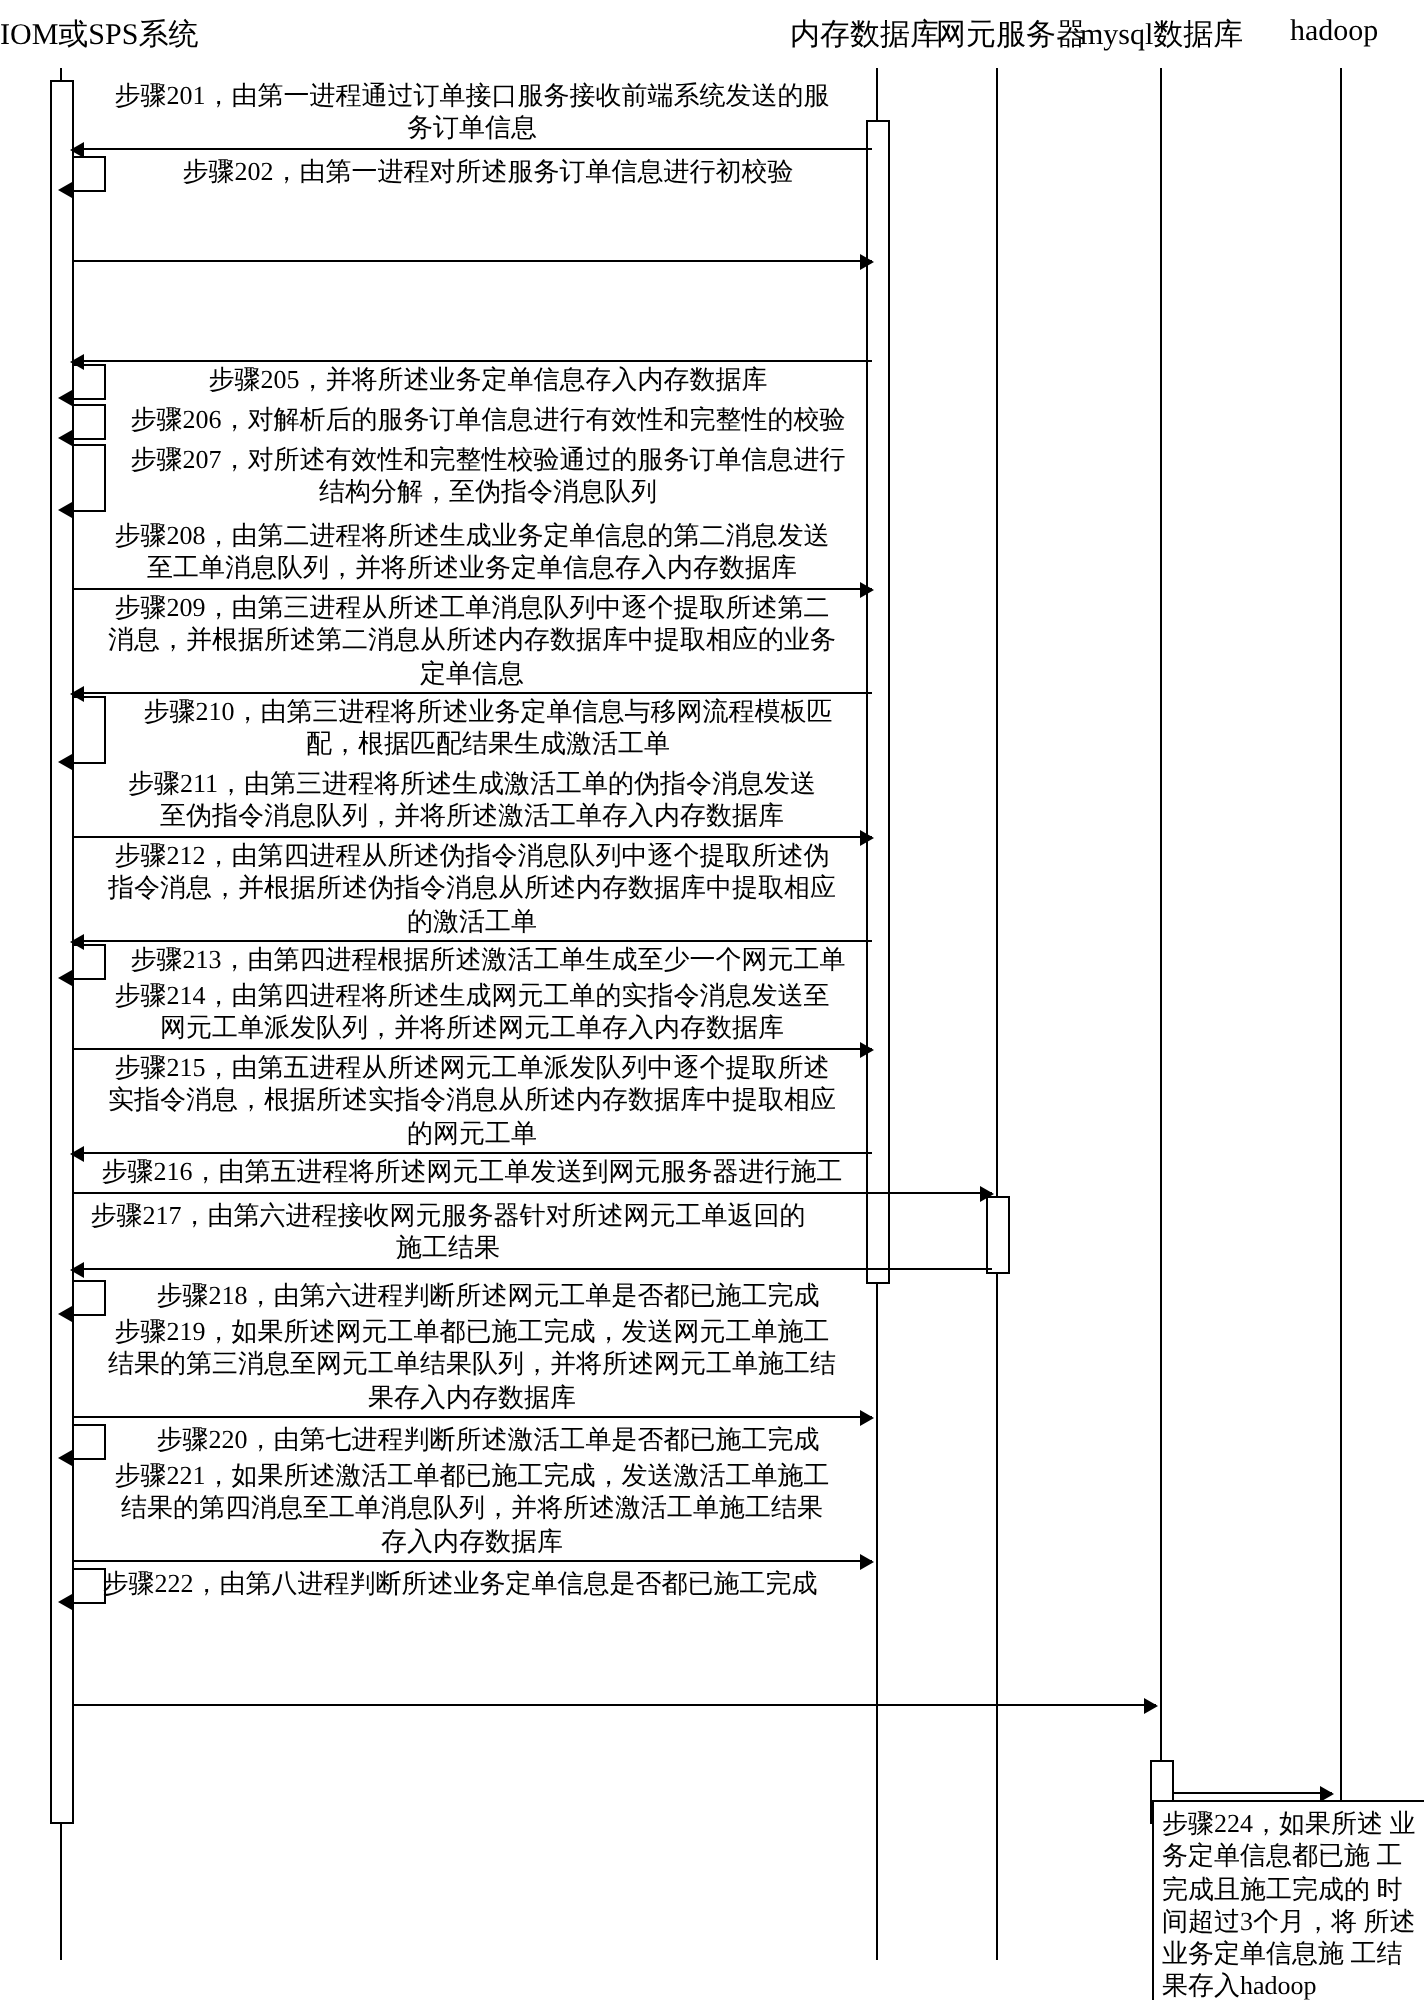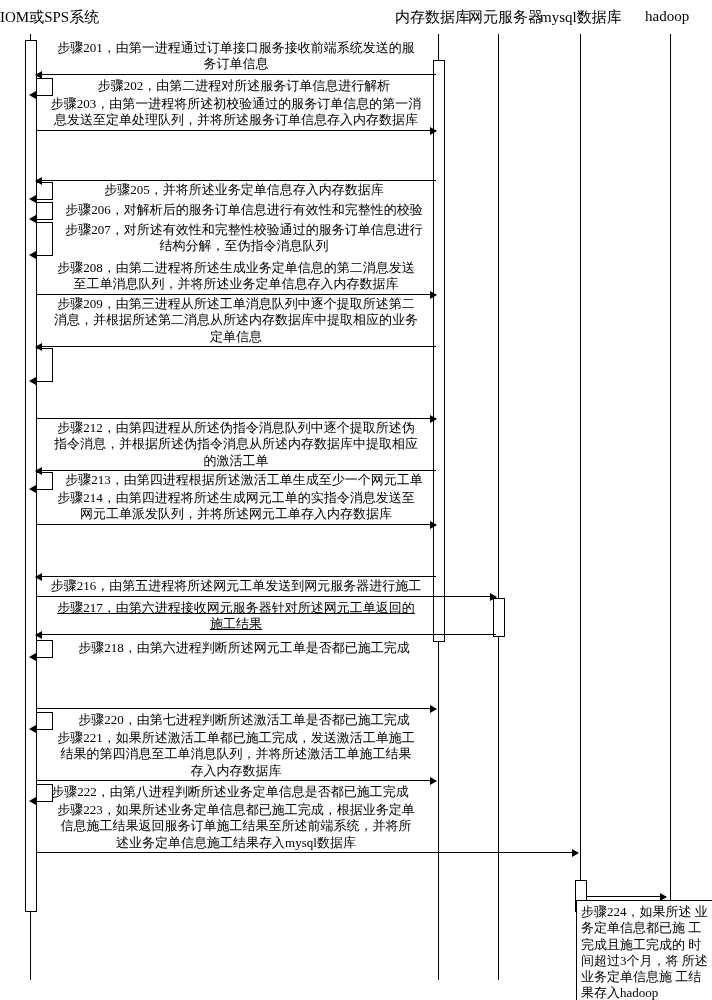--- a/index.html
+++ b/index.html
@@ -34,70 +34,75 @@
     <div class="lifeline" style="left: 670px;"></div>
     <div class="activation" style="left: 25px; top: 40px; height: 870px;"></div>
     <div class="activation" style="left: 433px; top: 60px; height: 580px;"></div>
     <div class="activation" style="left: 493px; top: 598px; height: 37px;"></div>
     <div class="activation" style="left: 575px; top: 880px; height: 30px;"></div>
     <div class="activation" style="left: 665px; top: 920px; height: 75px;"></div>
     <div class="msg" style="top: 40px; left: 42px; width: 388px;">步骤201，由第一进程通过订单接口服务接收前端系统发送的服
 务订单信息</div>
     <div class="arrow left" style="left: 36px; width: 400px; top: 74px;"></div>
     <div class="selfarrow" style="left: 36px; top: 78px; height: 16px;"></div>
-    <div class="msg" style="top: 78px; left: 56px; width: 376px;">步骤202，由第二进程对所述服务订单信息进行解析</div>
-    <div class="msg" style="top: 96px; left: 42px; width: 388px;">步骤203，由第一进程将所述初校验通过的服务订单信息的第一消
-息发送至定单处理队列，并将所述服务订单信息存入内存数据库</div>
+    <div class="msg" style="top: 78px; left: 56px; width: 376px;">步骤202，由第一进程对所述服务订单信息进行初校验</div>
     <div class="arrow right" style="left: 36px; width: 400px; top: 130px;"></div>
     <div class="arrow left" style="left: 36px; width: 400px; top: 180px;"></div>
     <div class="selfarrow" style="left: 36px; top: 182px; height: 16px;"></div>
     <div class="msg" style="top: 182px; left: 56px; width: 376px;">步骤205，并将所述业务定单信息存入内存数据库</div>
     <div class="selfarrow" style="left: 36px; top: 202px; height: 16px;"></div>
     <div class="msg" style="top: 202px; left: 56px; width: 376px;">步骤206，对解析后的服务订单信息进行有效性和完整性的校验</div>
     <div class="selfarrow" style="left: 36px; top: 222px; height: 32px;"></div>
     <div class="msg" style="top: 222px; left: 56px; width: 376px;">步骤207，对所述有效性和完整性校验通过的服务订单信息进行
 结构分解，至伪指令消息队列</div>
     <div class="msg" style="top: 260px; left: 42px; width: 388px;">步骤208，由第二进程将所述生成业务定单信息的第二消息发送
 至工单消息队列，并将所述业务定单信息存入内存数据库</div>
     <div class="arrow right" style="left: 36px; width: 400px; top: 294px;"></div>
     <div class="msg" style="top: 296px; left: 42px; width: 388px;">步骤209，由第三进程从所述工单消息队列中逐个提取所述第二
 消息，并根据所述第二消息从所述内存数据库中提取相应的业务
 定单信息</div>
     <div class="arrow left" style="left: 36px; width: 400px; top: 346px;"></div>
     <div class="selfarrow" style="left: 36px; top: 348px; height: 32px;"></div>
+    <div class="msg" style="top: 348px; left: 56px; width: 376px;">步骤210，由第三进程将所述业务定单信息与移网流程模板匹
+配，根据匹配结果生成激活工单</div>
+    <div class="msg" style="top: 384px; left: 42px; width: 388px;">步骤211，由第三进程将所述生成激活工单的伪指令消息发送
+至伪指令消息队列，并将所述激活工单存入内存数据库</div>
     <div class="arrow right" style="left: 36px; width: 400px; top: 418px;"></div>
     <div class="msg" style="top: 420px; left: 42px; width: 388px;">步骤212，由第四进程从所述伪指令消息队列中逐个提取所述伪
 指令消息，并根据所述伪指令消息从所述内存数据库中提取相应
 的激活工单</div>
     <div class="arrow left" style="left: 36px; width: 400px; top: 470px;"></div>
     <div class="selfarrow" style="left: 36px; top: 472px; height: 16px;"></div>
     <div class="msg" style="top: 472px; left: 56px; width: 376px;">步骤213，由第四进程根据所述激活工单生成至少一个网元工单</div>
     <div class="msg" style="top: 490px; left: 42px; width: 388px;">步骤214，由第四进程将所述生成网元工单的实指令消息发送至
 网元工单派发队列，并将所述网元工单存入内存数据库</div>
     <div class="arrow right" style="left: 36px; width: 400px; top: 524px;"></div>
+    <div class="msg" style="top: 526px; left: 42px; width: 388px;">步骤215，由第五进程从所述网元工单派发队列中逐个提取所述
+实指令消息，根据所述实指令消息从所述内存数据库中提取相应
+的网元工单</div>
     <div class="arrow left" style="left: 36px; width: 400px; top: 576px;"></div>
     <div class="msg" style="top: 578px; left: 42px; width: 388px;">步骤216，由第五进程将所述网元工单发送到网元服务器进行施工</div>
     <div class="arrow right" style="left: 36px; width: 460px; top: 596px;"></div>
-    <div class="msg" style="top: 600px; left: 42px; width: 388px; text-decoration: underline;">步骤217，由第六进程接收网元服务器针对所述网元工单返回的
+    <div class="msg" style="top: 600px; left: 30px; width: 388px;">步骤217，由第六进程接收网元服务器针对所述网元工单返回的
 施工结果</div>
     <div class="arrow left" style="left: 36px; width: 460px; top: 634px;"></div>
     <div class="selfarrow" style="left: 36px; top: 640px; height: 16px;"></div>
     <div class="msg" style="top: 640px; left: 56px; width: 376px;">步骤218，由第六进程判断所述网元工单是否都已施工完成</div>
+    <div class="msg" style="top: 658px; left: 42px; width: 388px;">步骤219，如果所述网元工单都已施工完成，发送网元工单施工
+结果的第三消息至网元工单结果队列，并将所述网元工单施工结
+果存入内存数据库</div>
     <div class="arrow right" style="left: 36px; width: 400px; top: 708px;"></div>
     <div class="selfarrow" style="left: 36px; top: 712px; height: 16px;"></div>
     <div class="msg" style="top: 712px; left: 56px; width: 376px;">步骤220，由第七进程判断所述激活工单是否都已施工完成</div>
     <div class="msg" style="top: 730px; left: 42px; width: 388px;">步骤221，如果所述激活工单都已施工完成，发送激活工单施工
 结果的第四消息至工单消息队列，并将所述激活工单施工结果
 存入内存数据库</div>
     <div class="arrow right" style="left: 36px; width: 400px; top: 780px;"></div>
     <div class="selfarrow" style="left: 36px; top: 784px; height: 16px;"></div>
     <div class="msg" style="top: 784px; left: 42px; width: 376px;">步骤222，由第八进程判断所述业务定单信息是否都已施工完成</div>
-    <div class="msg" style="top: 802px; left: 42px; width: 388px;">步骤223，如果所述业务定单信息都已施工完成，根据业务定单
-信息施工结果返回服务订单施工结果至所述前端系统，并将所
-述业务定单信息施工结果存入mysql数据库</div>
     <div class="arrow right" style="left: 36px; width: 542px; top: 852px;"></div>
     <div class="arrow right" style="left: 586px; width: 80px; top: 896px;"></div>
     <div class="box" style="left: 576px; top: 900px; width: 130px;">步骤224，如果所述
 业务定单信息都已施
 工完成且施工完成的
 时间超过3个月，将
 所述业务定单信息施
 工结果存入hadoop</div>
 </div>
 

